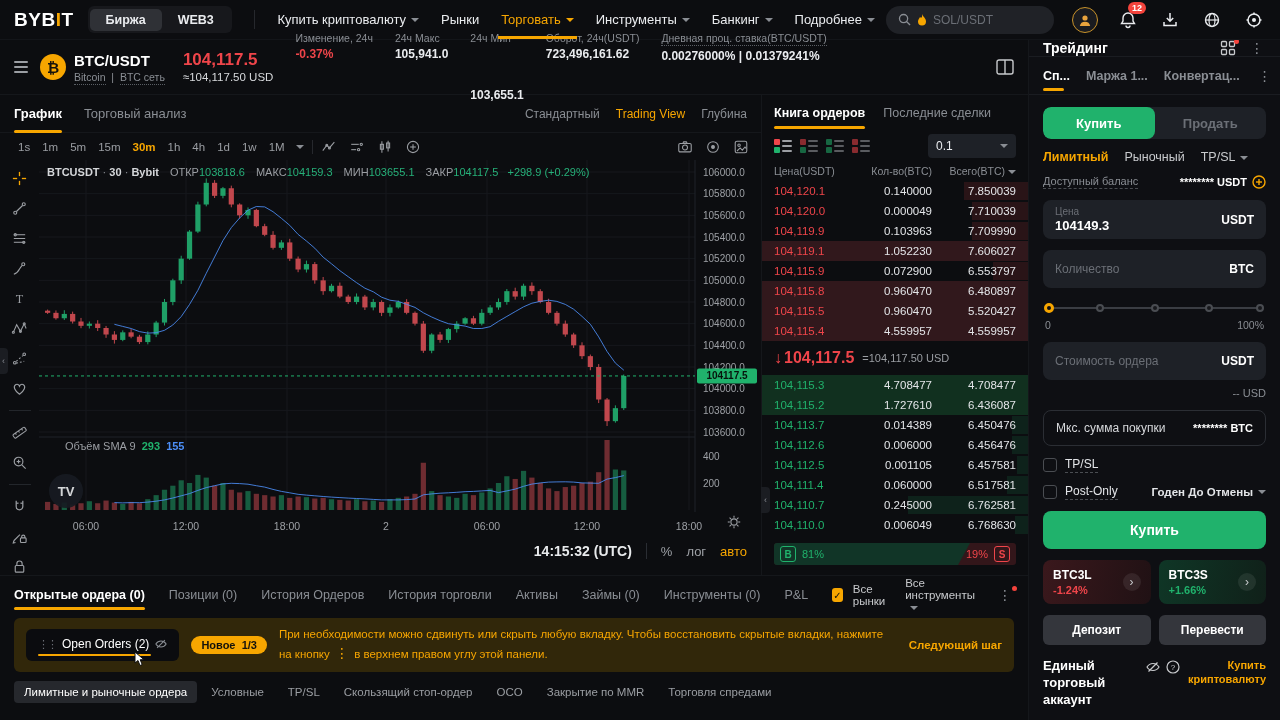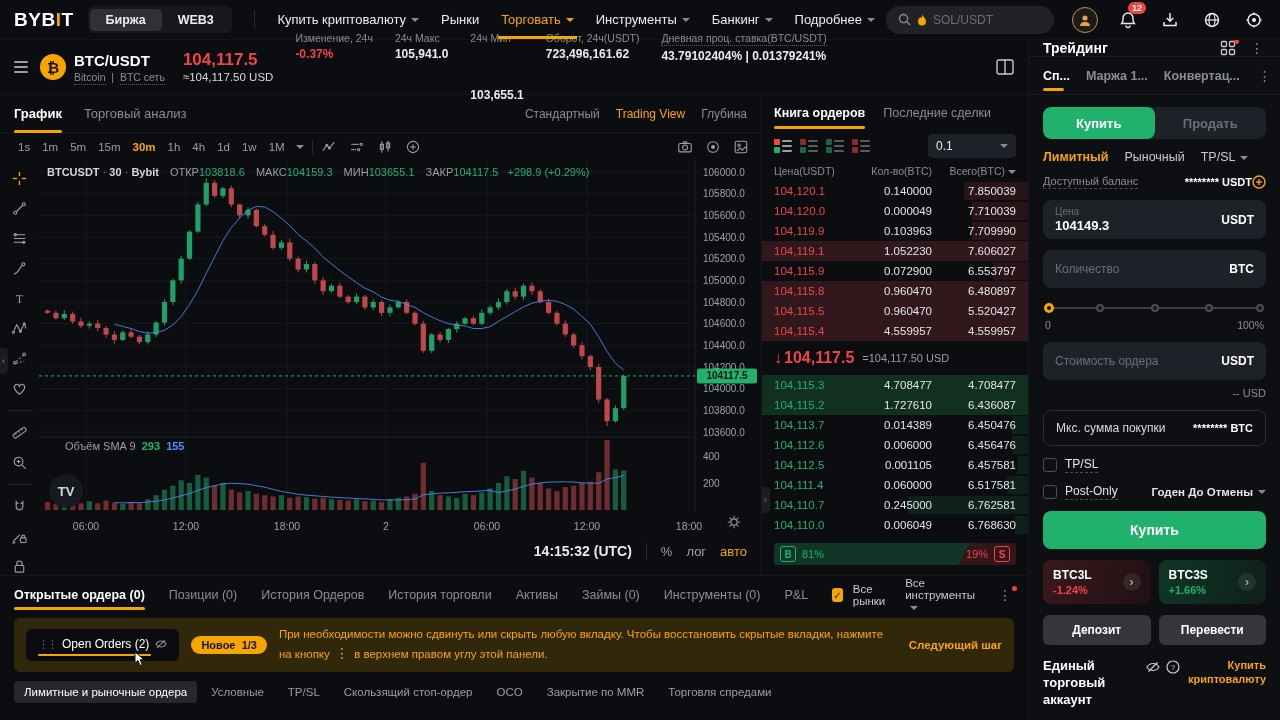--- a/index.html
+++ b/index.html
@@ -155,21 +155,21 @@
   .rp-tab.on{color:#fff}
   .rp-tab.on::after{content:"";position:absolute;left:0;right:6px;bottom:4px;height:3px;background:#f7a600;border-radius:2px}
   .rp-body{padding:12px 14px;display:flex;flex-direction:column;gap:11px}
   .bs-toggle{display:flex;background:#1e2127;border-radius:8px;padding:0;height:32px;overflow:hidden}
   .bs-toggle .opt{flex:1;display:flex;align-items:center;justify-content:center;font-size:13px;font-weight:bold;color:#6b6f76;cursor:pointer}
   .bs-toggle .opt.buy-on{background:#20b26c;color:#fff;border-radius:8px}
   .otype-row{display:flex;align-items:center;gap:16px;font-size:12.5px;color:#c8cacd}
   .otype-row .on{color:#f7a600;font-weight:bold}
   .bal-row{display:flex;align-items:center;justify-content:space-between;font-size:11px}
   .bal-row .lb{color:#8a8e94;border-bottom:1px dashed #4a4d52;padding-bottom:1px}
-  .bal-row .vl{color:#fff;font-weight:bold;display:flex;align-items:center;}
+  .bal-row .vl{color:#fff;font-weight:bold;display:flex;align-items:center;gap:5px}
   .fld{background:#1e2127;border-radius:8px;padding:6px 12px;display:flex;align-items:center;min-height:38px;cursor:text}
   .fld .lcol{flex:1}
   .fld .flabel{font-size:10px;color:#6b6f76}
   .fld .fval{font-size:13px;font-weight:bold;color:#fff;margin-top:1px}
   .fld .fph{font-size:12px;color:#6b6f76}
   .fld .unit{font-size:12px;font-weight:bold;color:#fff;margin-left:8px}
   .fld.boxed{background:transparent;border:1px solid #2b2e34}
   .fld.boxed .fph2{font-size:12px;color:#d7d9dc}
   .slider{padding:2px 2px 0}
   .sl-track{position:relative;height:14px;display:flex;align-items:center}
@@ -298,21 +298,21 @@
             <div class="tstat">
               <div class="lb">24ч Мин</div>
               <div class="vl" style="color: rgb(234, 236, 239); margin-top: 44px;">103,655.1</div>
             </div>
             <div class="tstat">
               <div class="lb">Оборот, 24ч(USDT)</div>
               <div class="vl" style="color: rgb(234, 236, 239);">723,496,161.62</div>
             </div>
             <div class="tstat">
               <div class="lb dotted">Дневная проц. ставка(BTC/USDT)</div>
-              <div class="vl" style="color: rgb(234, 236, 239);">43.79102404% | 0.01379241%</div>
+              <div class="vl" style="color: rgb(234, 236, 239);">0.00276000% | 0.01379241%</div>
             </div>
           </div>
         <div id="ticker-right">
           <svg class="ic" width="18" height="16" viewBox="0 0 18 16">
               <rect x="1" y="1" width="16" height="14" rx="2" fill="none" stroke="#c8cacd" stroke-width="1.4"></rect>
               <line x1="9" y1="1" x2="9" y2="15" stroke="#c8cacd" stroke-width="1.4"></line>
             </svg>
         </div>
       </div>
 

